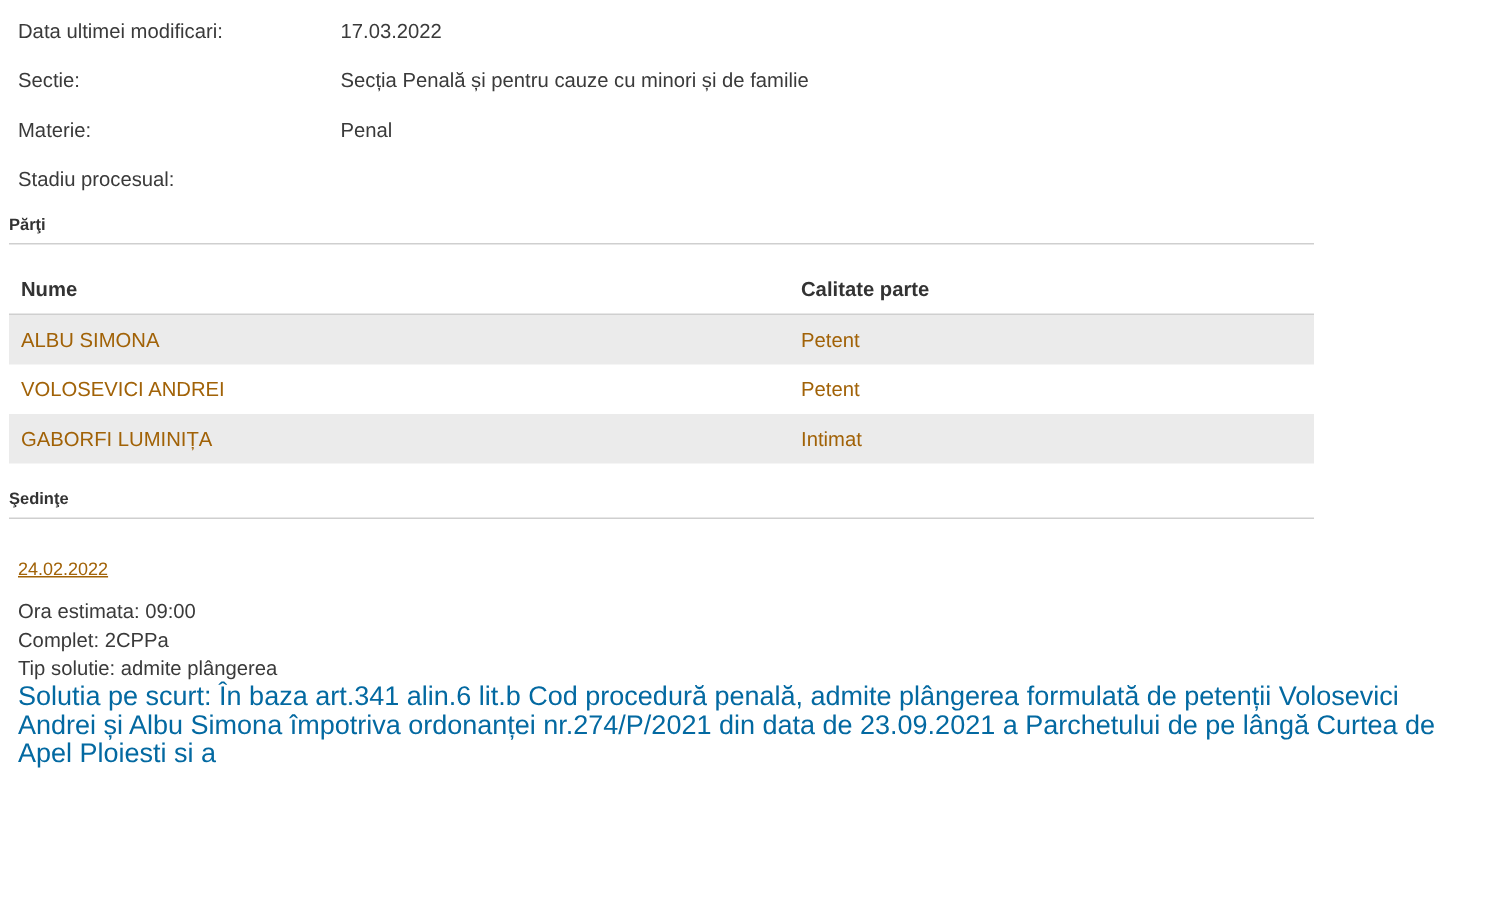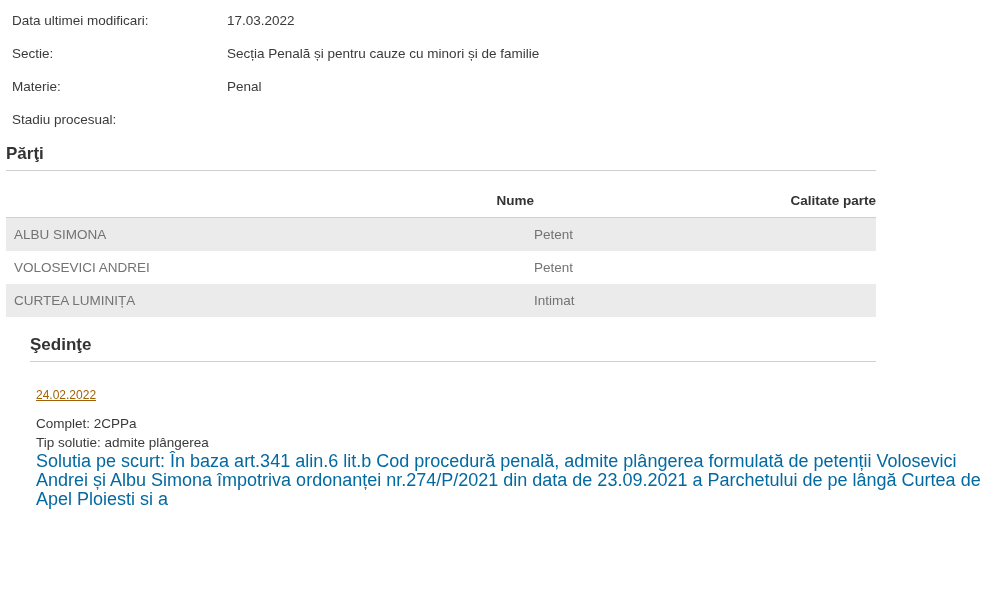--- a/index.html
+++ b/index.html
@@ -44,21 +44,21 @@
     flex: 1;
     color: #3a3a3a;
     font-size: 13.5px;
     line-height: 18px;
     max-width: 640px;
   }
 
   
   .section-heading {
     font-weight: bold;
-    font-size: 17px;
+    font-size: 11px;
     color: #333333;
     padding: 0 0 6px 6px;
     margin-top: 14px;
   }
   .section-rule {
     border: 0;
     border-top: 1px solid #cfcfcf;
     margin: 0 124px 0 6px;
     height: 0;
   }
@@ -68,43 +68,41 @@
     margin: 0 124px 0 6px;
     margin-top: 22px;
   }
   .parties-head {
     display: flex;
     font-weight: bold;
     font-size: 13.5px;
     color: #333333;
     padding: 0 0 9px 8px;
     border-bottom: 1px solid #cfcfcf;
-    text-align: right;
   }
   .col-name {
     width: 520px;
     flex: 0 0 520px;
   }
   .col-quality {
     flex: 1;
   }
   .party-row {
     display: flex;
     padding: 9px 0 9px 8px;
     font-size: 13.5px;
-    color: #737373;
+    color: #a16207;
   }
   .party-row.alt {
     background: #ebebeb;
   }
 
   
   .hearings {
     margin-top: 18px;
-    margin-left: 24px;
   }
   .hearing-date {
     color: #a16207;
     font-size: 12px;
     padding: 0 0 0 12px;
     margin-top: 26px;
     text-decoration: underline;
   }
   .hearing-lines {
     padding: 0 0 0 12px;
@@ -164,31 +162,32 @@
       <div class="col-name">ALBU SIMONA</div>
       <div class="col-quality">Petent</div>
     </div>
 
     <div class="party-row">
       <div class="col-name">VOLOSEVICI ANDREI</div>
       <div class="col-quality">Petent</div>
     </div>
 
     <div class="party-row alt">
-      <div class="col-name">CURTEA LUMINIȚA</div>
+      <div class="col-name">GABORFI LUMINIȚA</div>
       <div class="col-quality">Intimat</div>
     </div>
   </div>
 
   <div class="hearings">
     <div class="section-heading">Şedinţe</div>
     <hr class="section-rule">
 
     <div class="hearing-date">24.02.2022</div>
 
     <div class="hearing-lines">
+      <div class="hearing-line">Ora estimata: 09:00</div>
       <div class="hearing-line">Complet: 2CPPa</div>
       <div class="hearing-line">Tip solutie: admite plângerea</div>
       <div class="hearing-summary">Solutia pe scurt: În baza art.341 alin.6 lit.b Cod procedură penală, admite plângerea formulată de petenții Volosevici Andrei și Albu Simona împotriva ordonanței nr.274/P/2021 din data de 23.09.2021 a Parchetului de pe lângă Curtea de Apel Ploiesti si a</div>
     </div>
   </div>
 
 </div>
 
 </body></html>

